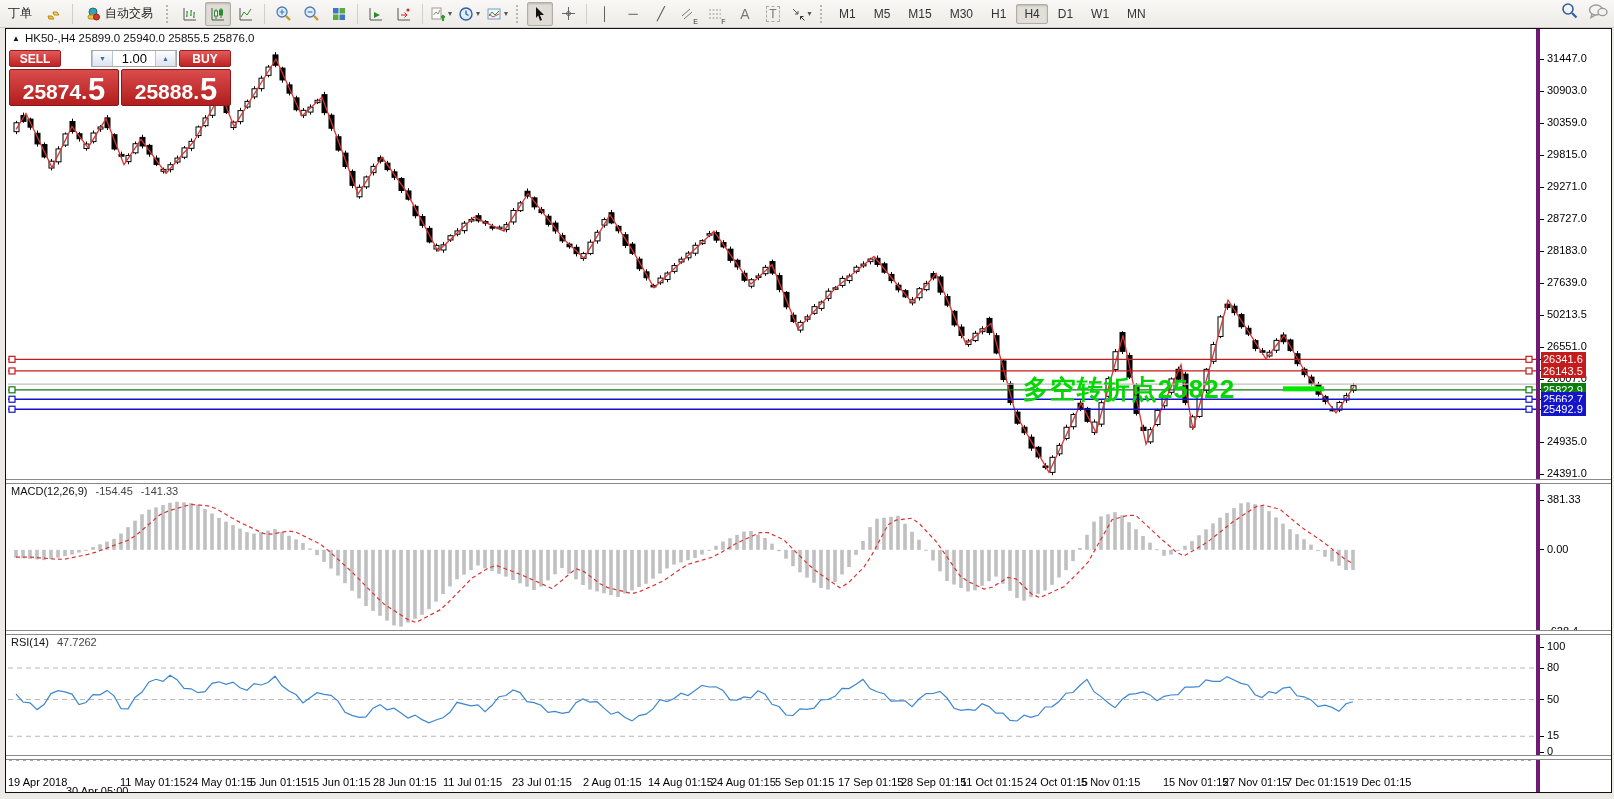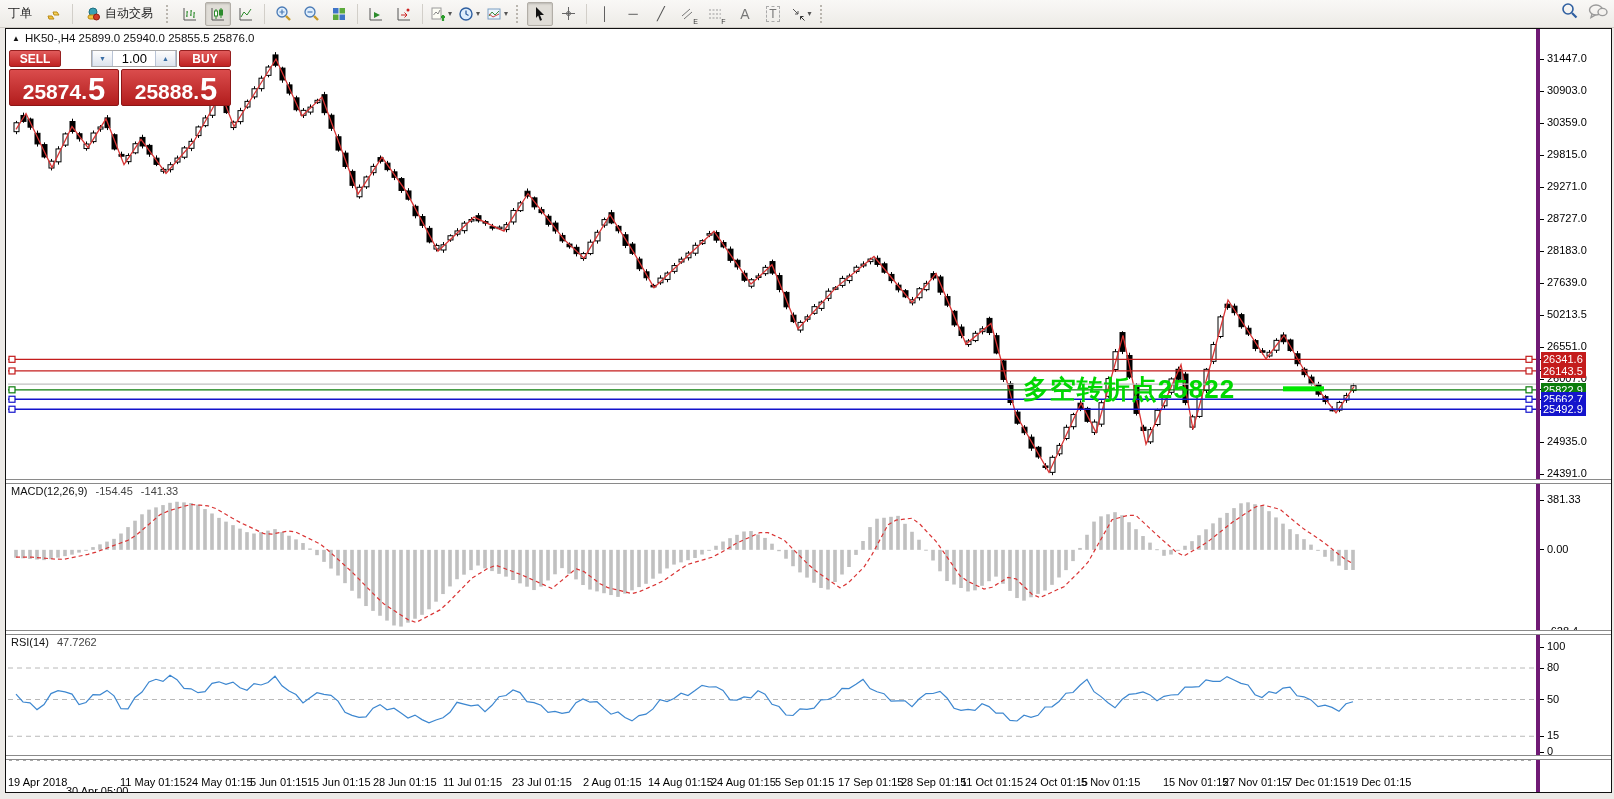--- a/index.html
+++ b/index.html
@@ -199,20 +199,31 @@
       <span class="tb-glyph" style="font-size:12px;color:#777;border:1px dashed #aaa;padding:0 2px">T</span>
     </div>
     <div class="tb-btn">
       <svg width="15" height="15" viewBox="0 0 15 15">
         <path d="M3 3 L8 8 M8 8 L8 5 M8 8 L5 8" stroke="#555" fill="none"></path>
         <path d="M12 12 L8 8 M8 8 L8 11 M8 8 L11 8" stroke="#333" fill="none" transform="translate(2.5,2.5)"></path>
       </svg>
       <span class="caret">▾</span>
     </div>
     <div class="tb-grip"></div>
+    <div id="tf-group" style="display:flex;align-items:center;">
+        <span class="tb-tf">M1</span>
+        <span class="tb-tf">M5</span>
+        <span class="tb-tf">M15</span>
+        <span class="tb-tf">M30</span>
+        <span class="tb-tf">H1</span>
+        <span class="tb-tf sel">H4</span>
+        <span class="tb-tf">D1</span>
+        <span class="tb-tf">W1</span>
+        <span class="tb-tf">MN</span>
+      </div>
     <div class="tb-right">
       <svg width="17" height="17" viewBox="0 0 17 17">
         <circle cx="7" cy="7" r="5" fill="none" stroke="#2f5fa0" stroke-width="1.6"></circle>
         <path d="M11 11 L15.5 15.5" stroke="#2f5fa0" stroke-width="2.2"></path>
       </svg>
       <svg width="20" height="16" viewBox="0 0 20 16">
         <ellipse cx="8" cy="7" rx="6.5" ry="5" fill="none" stroke="#9a9a9a" stroke-width="1.4"></ellipse>
         <path d="M4 11 L3 14.5 L7.5 11.8" fill="none" stroke="#9a9a9a" stroke-width="1.4"></path>
         <ellipse cx="14.5" cy="9" rx="4.5" ry="3.6" fill="#f4f2ef" stroke="#9a9a9a" stroke-width="1.4"></ellipse>
       </svg>

